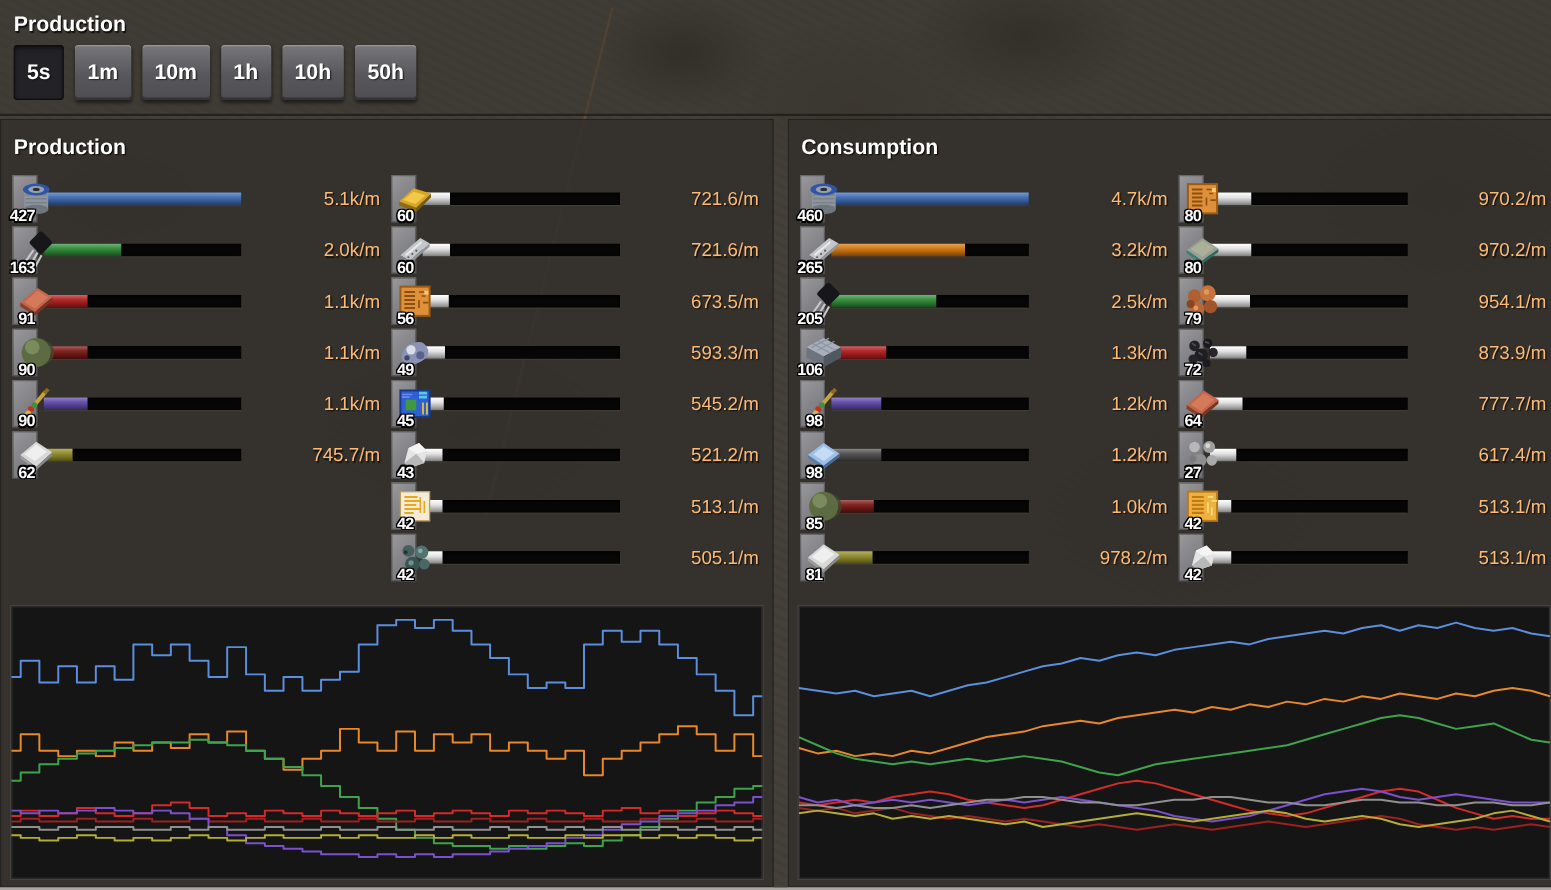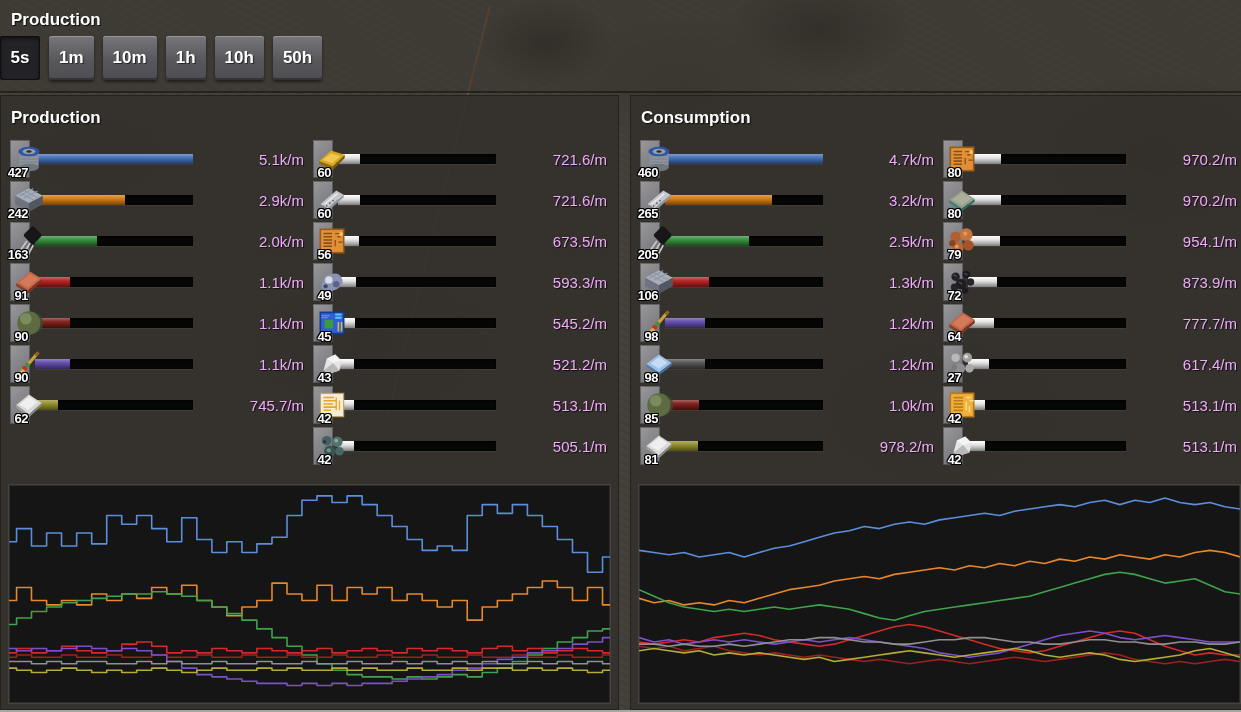--- a/index.html
+++ b/index.html
@@ -13,21 +13,21 @@
       radial-gradient(240px 150px at 76% 58%, #332f28 0%, transparent 70%),
       radial-gradient(190px 120px at 93% 22%, #2c2925 0%, transparent 70%),
       radial-gradient(120px 70px at 66% 4%, #26231f 0%, transparent 75%),
       repeating-linear-gradient(27deg, rgba(0,0,0,0.05) 0 3px, transparent 3px 7px);}
   .powerline{position:absolute;left:438px;top:0;width:2px;height:420px;
     background:rgba(196,116,36,.35);transform:rotate(14deg);}
   .topbar{position:absolute;left:0;top:0;width:1241px;height:93px;
     background:rgba(60,56,50,.62);box-shadow:inset 0 -2px 0 rgba(15,15,15,.55);}
   .topbar .title{padding:10px 0 6px 11px;font-size:17px;font-weight:bold;color:#fff;
     text-shadow:1px 1px 1px rgba(0,0,0,.8);}
-  .time-buttons{display:flex;gap:9px;}
+  .time-buttons{display:flex;gap:9px;padding-left:11px;}
   .time-btn{height:44px;min-width:40px;padding:0 10px;border:0;border-radius:3px;
     font-family:"Liberation Sans",sans-serif;font-size:17px;font-weight:bold;color:#fff;
     background:linear-gradient(#77777b,#58585c 55%,#4e4e52);
     box-shadow:inset 0 1px 0 #98989c, inset 0 -2px 0 #333338, 0 2px 3px rgba(0,0,0,.5);
     cursor:pointer;text-shadow:1px 1px 1px rgba(0,0,0,.6);}
   .time-btn.selected{background:#232327;
     box-shadow:inset 0 0 0 1px #0e0e10, inset 0 2px 4px rgba(0,0,0,.65);}
   .panel{position:absolute;top:95px;width:619px;height:615px;
     background:rgba(52,49,45,.92);box-shadow:inset 0 0 0 1px rgba(10,10,10,.4);
     border-bottom:2px solid #9e9e9a;}
@@ -43,21 +43,21 @@
     box-shadow:inset 0 0 0 1px rgba(20,20,20,.35);}
   .icon-box svg{position:absolute;left:2px;top:2px;width:34px;height:34px;}
   .count{position:absolute;right:2px;bottom:-2px;font-size:13px;font-weight:bold;color:#fff;
     letter-spacing:-.5px;
     text-shadow:1px 1px 0 #000,-1px 1px 0 #000,1px -1px 0 #000,-1px -1px 0 #000,0 1px 0 #000,0 -1px 0 #000,1px 0 0 #000,-1px 0 0 #000;}
   .bar-track{width:158px;height:10px;flex:none;margin-left:5px;background:#060606;
     box-shadow:inset 0 1px 2px rgba(0,0,0,.9), 0 1px 0 rgba(255,255,255,.05);}
   .bar-fill{height:100%;
     background-image:linear-gradient(180deg,rgba(255,255,255,.32),rgba(255,255,255,.06) 35%,rgba(0,0,0,.22) 72%,rgba(0,0,0,.45));}
   .bar-fill.silver{background-image:linear-gradient(180deg,#ffffff,#e2e2e2 40%,#a2a2a2 80%,#7c7c7c);}
-  .rate{flex:1;text-align:right;font-size:15px;color:#f0abfc;padding-right:2px;
+  .rate{flex:1;text-align:right;font-size:15px;color:#fdba74;padding-right:2px;
     text-shadow:1px 1px 1px rgba(0,0,0,.7);}
   .graph{position:absolute;left:9px;top:390px;width:601px;height:218px;background:#151515;
     box-shadow:inset 0 0 0 1px #2c2c2c, 0 0 0 1px rgba(120,120,120,.25);}
   .graph svg{width:100%;height:100%;display:block;}
   .bottom-edge{position:absolute;left:0;top:710px;width:1241px;height:2px;background:#a6a6a2;}
 </style>
 </head>
 <body>
 
 <div class="world">
@@ -93,35 +93,20 @@
             <div class="count">427</div>
           </div>
           <div class="bar-track">
             <div class="bar-fill" style="width: 100%; background-color: rgb(63, 108, 181);"></div>
           </div>
           <div class="rate">5.1k/m</div>
         </div>
         <div class="item-row">
           <div class="icon-box">
             <svg viewBox="0 0 32 32">
-              <polygon points="16,5 29,12 16,19 3,12" fill="#a7afbc"></polygon>
-              <polygon points="3,12 16,19 16,27 3,20" fill="#6d7480"></polygon>
-              <polygon points="29,12 16,19 16,27 29,20" fill="#515862"></polygon>
-              <path d="M8 9.5 L21 16.5 M12 7.5 L25 14.5 M11 14.5 L24 7.5 M7 12.2 L20 5.2" stroke="#8d95a2" stroke-width="1" fill="none"></path>
-            </svg>
-            <div class="count">242</div>
-          </div>
-          <div class="bar-track">
-            <div class="bar-fill" style="width: 57%; background-color: rgb(210, 119, 15);"></div>
-          </div>
-          <div class="rate">2.9k/m</div>
-        </div>
-        <div class="item-row">
-          <div class="icon-box">
-            <svg viewBox="0 0 32 32">
               <rect x="13" y="4" width="13" height="13" rx="2" fill="#17171a" transform="rotate(45 19.5 10.5)"></rect>
               <path d="M14 16 L7 26 M17 18 L11 28 M20 20 L15 29" stroke="#c8c8cc" stroke-width="1.6" fill="none"></path>
             </svg>
             <div class="count">163</div>
           </div>
           <div class="bar-track">
             <div class="bar-fill" style="width: 39%; background-color: rgb(47, 139, 55);"></div>
           </div>
           <div class="rate">2.0k/m</div>
         </div>

